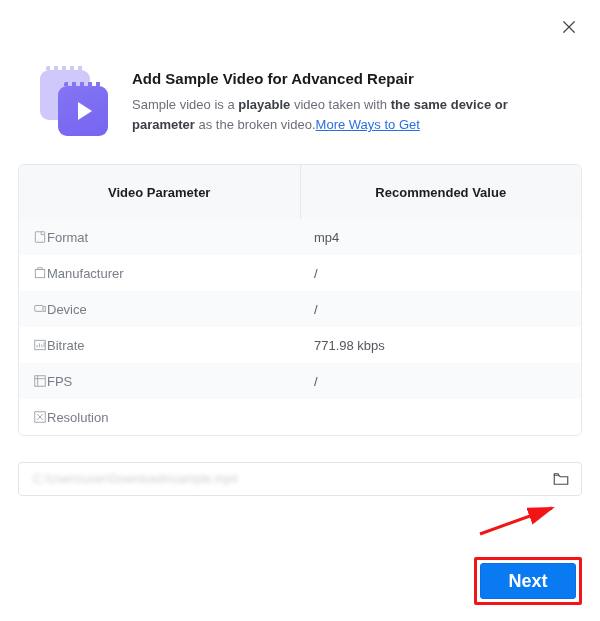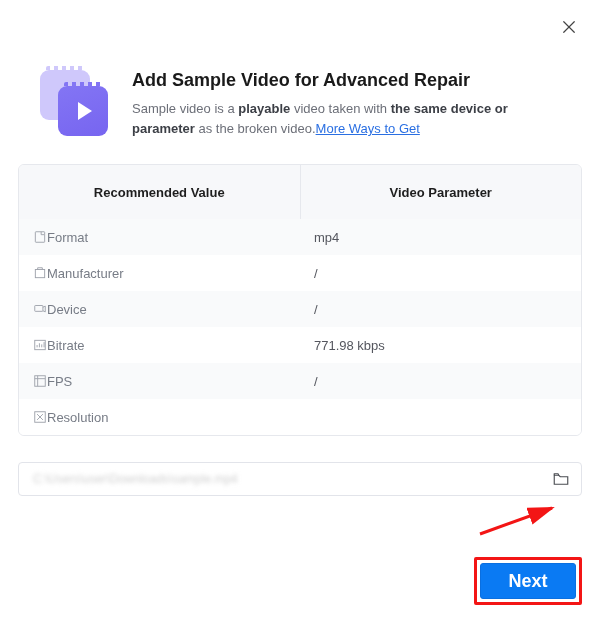--- a/index.html
+++ b/index.html
@@ -65,21 +65,21 @@
   .play-tri {
     width:0;height:0;
     border-left:14px solid #fff;
     border-top:9px solid transparent;
     border-bottom:9px solid transparent;
     margin-left:4px;
   }
 
   .header-text { flex: 1; }
   .title {
-    font-size: 18px;
+    font-size: 15px;
     font-weight: 700;
     color: #1a1a1a;
     margin-bottom: 8px;
   }
   .subtitle {
     font-size: 13px;
     color: #6c6f78;
     line-height: 1.55;
   }
   .subtitle b { color: #3c3f46; font-weight:700;}
@@ -206,22 +206,22 @@
   <div class="header-text">
     <div class="title">Add Sample Video for Advanced Repair</div>
     <div class="subtitle">
       <span>Sample video is a </span><b>playable</b><span> video taken with </span><b>the same device or parameter</b><span> as the broken video.</span><a>More Ways to Get</a>
     </div>
   </div>
 </div>
 
 <div class="table">
   <div class="thead">
+    <div>Video Parameter</div>
     <div>Recommended Value</div>
-    <div>Video Parameter</div>
   </div>
   <div class="tbody">
     <div class="trow">
       <div class="tcell-l">
           <span class="row-icon">
             <svg viewBox="0 0 24 24" fill="none" stroke="currentColor" stroke-width="1.6">
               <rect x="4" y="3" width="16" height="18" rx="1"></rect>
               <path d="M14 3v5h5"></path>
             </svg>
           </span>

